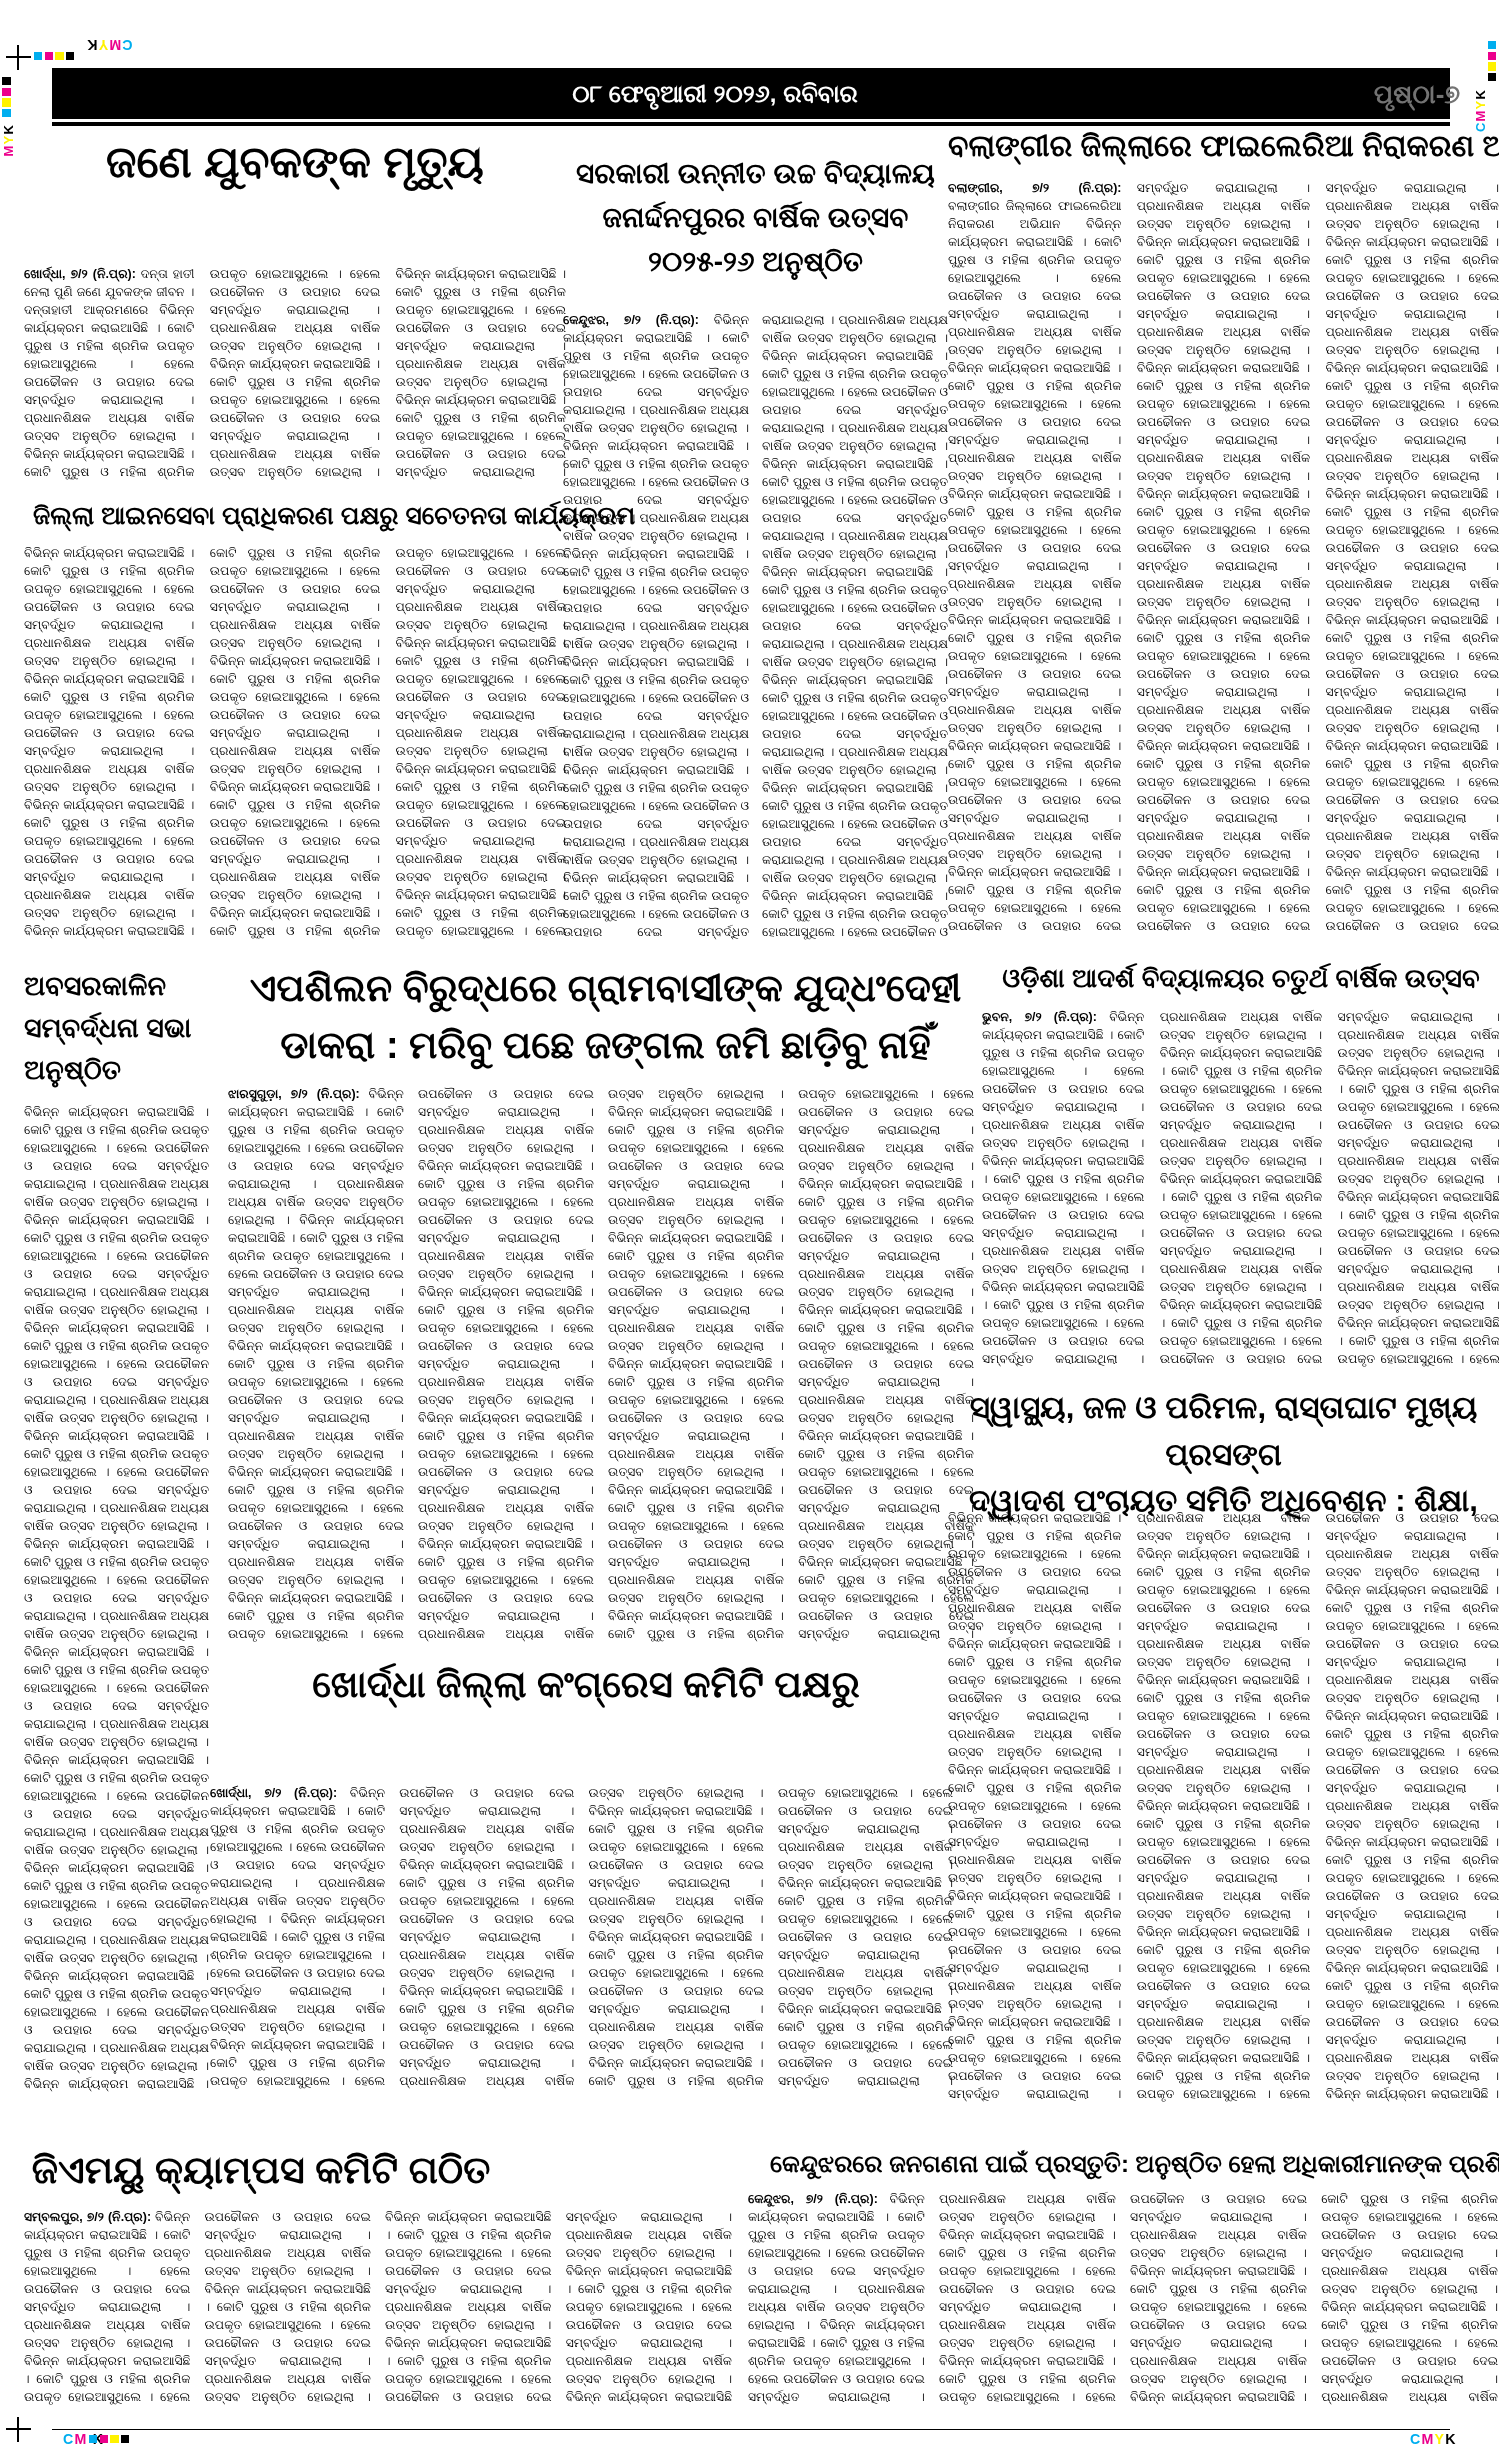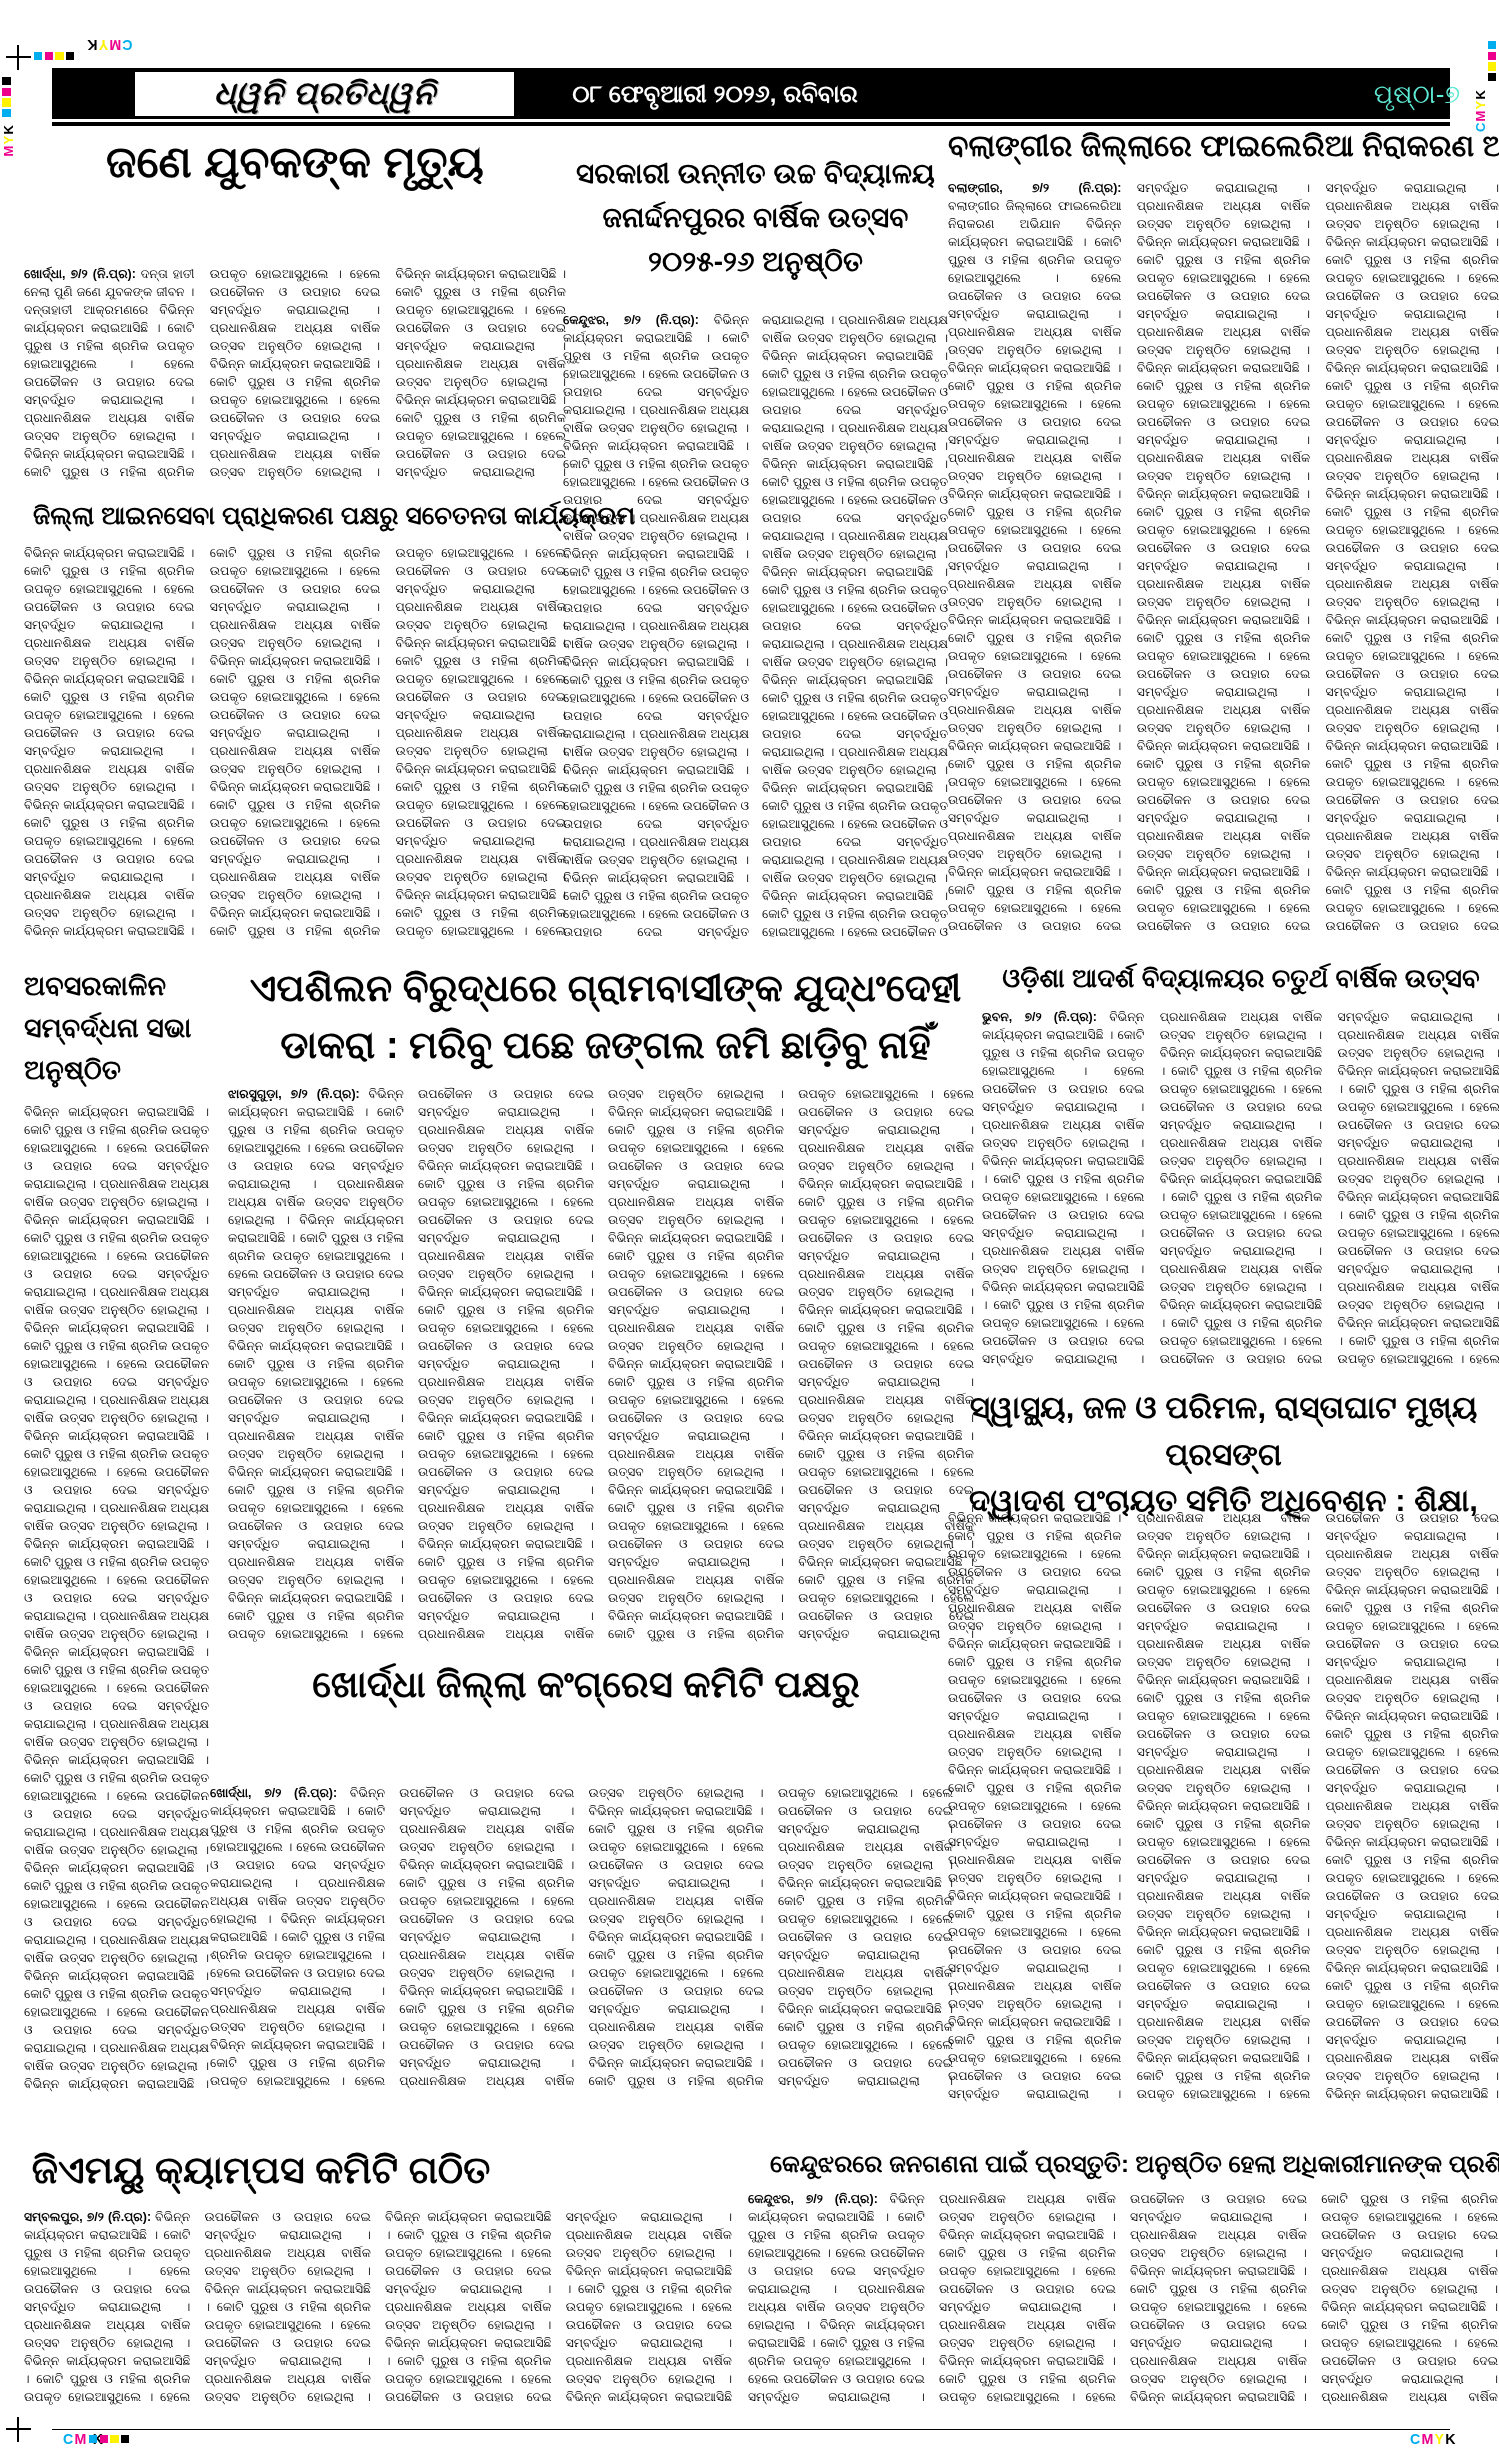--- a/index.html
+++ b/index.html
@@ -24,21 +24,21 @@
   .mast-rule { position:absolute; left:52px; top:122px; width:1398px; height:3.6px; background:#000; }
   .logobox {
     position:absolute; left:83px; top:3.6px; width:379px; height:44px; background:#fff;
     display:flex; align-items:center; justify-content:center;
   }
   .logotext { font-size:32px; font-weight:900; font-style:italic; letter-spacing:0.6px;
               text-shadow:1.2px 1.2px 0 #bbb; white-space:nowrap; }
   .mastdate { position:absolute; left:503px; top:12px; width:320px; text-align:center;
               color:#fff; font-size:24px; font-weight:bold; white-space:nowrap; }
   .mastpage { position:absolute; left:1291px; top:10.7px; width:148px; text-align:center;
-              color:#5eead4; font-size:26px; font-weight:normal; white-space:nowrap; }
+              color:#737373; font-size:26px; font-weight:bold; white-space:nowrap; }
   
   .hl { position:absolute; font-weight:bold; text-align:center; }
   .hl.left { text-align:left; }
   .body {
     position:absolute; overflow:hidden; text-align:justify;
     font-size:12.4px; line-height:18px; column-gap:15.4px;
   }
   .dateline { font-weight:bold; }
   .nowrap { white-space:nowrap; }
   .heavy { font-weight:900; }
@@ -94,23 +94,20 @@
   </div>
   <div class="regmark" style="left:1410px; top:2431px;">
     <span style="color:#00AEEF">C</span><span style="color:#EC008C">M</span><span style="color:#FFF200">Y</span><span style="color:#000">K</span>
   </div>
   <div class="cross" style="left:6px; top:2417px;">
       <div class="h"></div>
       <div class="v"></div>
     </div>
 
   <div class="mast">
-    <div class="logobox">
-      <span class="logotext">ଧ୍ୱନି ପ୍ରତିଧ୍ୱନି</span>
-    </div>
     <div class="mastdate">୦୮ ଫେବୃଆରୀ ୨୦୨୬, ରବିବାର</div>
     <div class="mastpage">ପୃଷ୍ଠା-୭</div>
   </div>
   <div class="mast-rule"></div>
 
   <div class="hl" style="left:24px; top:132px; width:542px; font-size:44px; line-height:1.38;">
     <div>ଜଣେ ଯୁବକଙ୍କ ମୃତ୍ୟୁ</div>
   </div>
   <div class="body" style="left:24px; top:265px; width:542px; height:226px; column-count:3;">
     <span class="dateline">ଖୋର୍ଦ୍ଧା, ୭/୨ (ନି.ପ୍ର):</span>

